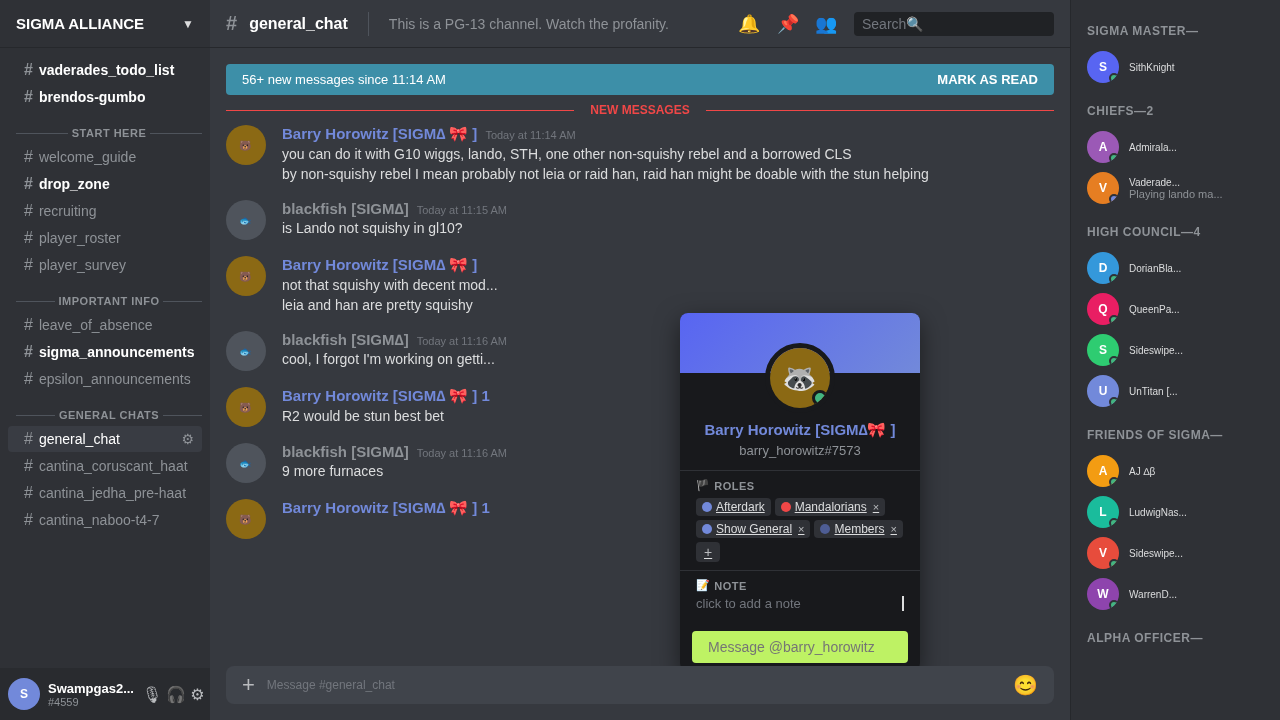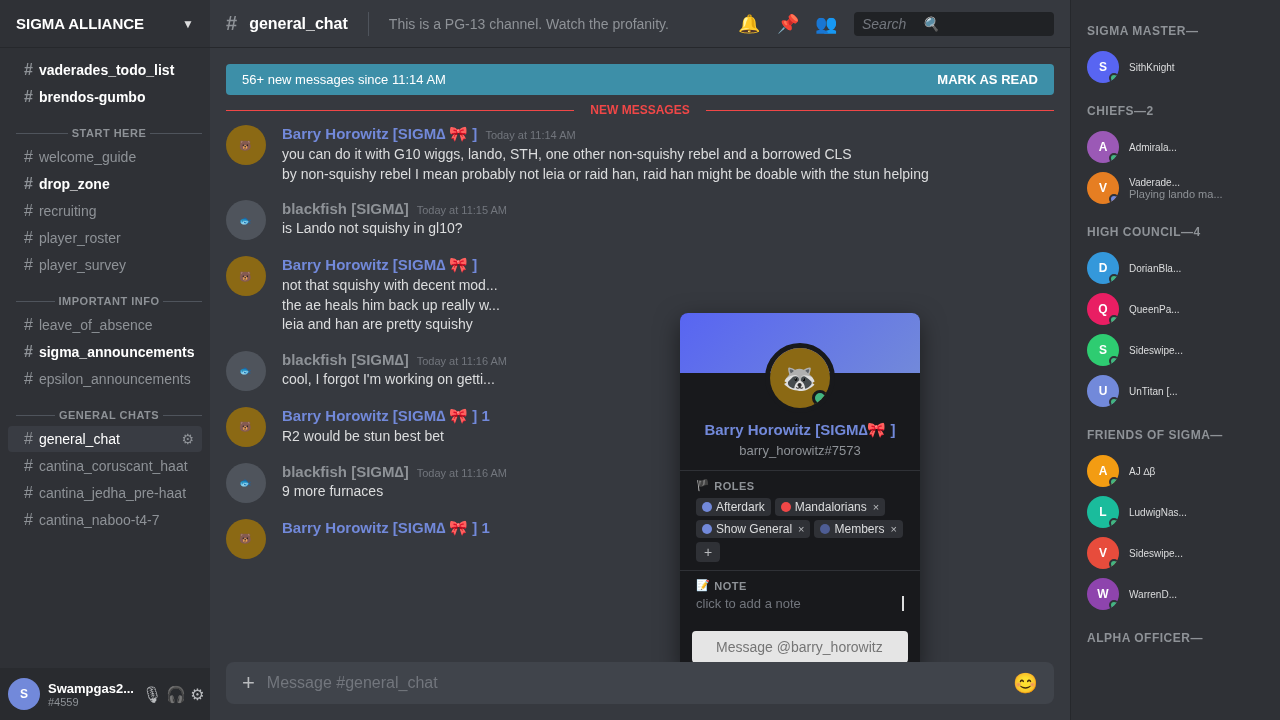--- a/index.html
+++ b/index.html
@@ -26,21 +26,21 @@
     .user-controls span { color: #b9bbbe; cursor: pointer; font-size: 16px; }
 
     
     .main { flex: 1; display: flex; flex-direction: column; background: #36393f; }
     .channel-header { height: 48px; background: #36393f; border-bottom: 1px solid #26282c; display: flex; align-items: center; padding: 0 16px; gap: 12px; flex-shrink: 0; }
     .channel-header .hash { font-size: 20px; font-weight: 700; color: #8e9297; }
     .channel-header .channel-name { font-weight: 700; color: #fff; font-size: 16px; }
     .channel-header .divider { width: 1px; height: 24px; background: #4f545c; margin: 0 8px; }
     .channel-header .topic { color: #8e9297; font-size: 14px; }
     .header-icons { margin-left: auto; display: flex; align-items: center; gap: 16px; color: #b9bbbe; font-size: 18px; }
-    .search-bar { background: #202225; border-radius: 4px; padding: 4px 8px; width: 200px; color: #dcddde; font-size: 14px; display: flex; align-items: center; gap: 16px; font-style: italic; }
+    .search-bar { background: #202225; border-radius: 4px; padding: 4px 8px; width: 200px; color: #dcddde; font-size: 14px; display: flex; align-items: center; gap: 0; }
     .search-bar .search-placeholder { color: #72767d; font-size: 14px; }
 
     
     .messages-area { flex: 1; overflow-y: auto; padding: 16px 16px 0 16px; position: relative; }
     .new-messages-banner { background: #3d8fa8; color: #fff; padding: 8px 16px; font-size: 13px; display: flex; align-items: center; justify-content: space-between; margin-bottom: 8px; border-radius: 4px; }
     .new-messages-banner .mark-read { font-weight: 700; cursor: pointer; }
     .new-messages-divider { text-align: center; color: #f04747; font-size: 12px; font-weight: 700; margin: 8px 0; position: relative; }
     .new-messages-divider::before, .new-messages-divider::after { content: ''; position: absolute; top: 50%; width: 42%; height: 1px; background: #f04747; }
     .new-messages-divider::before { left: 0; }
     .new-messages-divider::after { right: 0; }
@@ -52,21 +52,21 @@
     .message-header { display: flex; align-items: baseline; gap: 8px; margin-bottom: 2px; }
     .message-author { font-weight: 600; color: #fff; font-size: 15px; cursor: pointer; }
     .message-author.blue { color: #7289da; }
     .message-author.gray { color: #8e9297; }
     .message-timestamp { font-size: 11px; color: #72767d; }
     .message-text { color: #dcddde; line-height: 1.4; }
 
     
     .message-input-area { padding: 0 16px 16px 16px; }
     .message-input-wrapper { background: #40444b; border-radius: 8px; display: flex; align-items: center; padding: 0 16px; gap: 12px; }
-    .message-input-wrapper input { background: transparent; border: none; outline: none; color: #eab308; font-size: 16px; flex: 1; padding: 12px 0; }
+    .message-input-wrapper input { background: transparent; border: none; outline: none; color: #eab308; font-size: 12px; flex: 1; padding: 12px 0; }
     .message-input-wrapper input::placeholder { color: #72767d; }
     .add-btn { color: #b9bbbe; font-size: 22px; cursor: pointer; }
     .emoji-btn { color: #b9bbbe; font-size: 20px; cursor: pointer; }
 
     
     .right-sidebar { width: 210px; background: #2f3136; border-left: 1px solid #26282c; padding: 8px 0; overflow-y: auto; flex-shrink: 0; }
     .right-section-header { padding: 16px 8px 8px 16px; font-size: 12px; font-weight: 700; color: #8e9297; text-transform: uppercase; letter-spacing: 0.5px; }
     .member-item { display: flex; align-items: center; gap: 10px; padding: 4px 8px 4px 12px; border-radius: 4px; cursor: pointer; margin: 1px 4px; }
     .member-avatar { width: 32px; height: 32px; border-radius: 50%; background: #7289da; flex-shrink: 0; display: flex; align-items: center; justify-content: center; font-size: 12px; color: #fff; font-weight: 700; position: relative; overflow: hidden; }
     .online-dot { width: 10px; height: 10px; background: #43b581; border-radius: 50%; position: absolute; bottom: 0; right: 0; border: 2px solid #2f3136; }
@@ -77,31 +77,31 @@
     
     .profile-popup { position: absolute; left: 470px; top: 265px; width: 240px; background: #18191c; border-radius: 8px; overflow: hidden; z-index: 100; box-shadow: 0 8px 24px rgba(0,0,0,0.5); }
     .profile-banner { height: 60px; background: #5865f2; }
     .profile-avatar-wrapper { display: flex; justify-content: center; margin-top: -30px; margin-bottom: 8px; position: relative; }
     .profile-avatar { width: 70px; height: 70px; border-radius: 50%; border: 5px solid #18191c; overflow: hidden; background: #4f545c; display: flex; align-items: center; justify-content: center; position: relative; }
     .profile-online { width: 16px; height: 16px; background: #43b581; border-radius: 50%; border: 3px solid #18191c; position: absolute; bottom: 2px; right: 2px; }
     .profile-name { text-align: center; padding: 0 16px 4px; font-weight: 700; color: #7289da; font-size: 15px; }
     .profile-tag { text-align: center; color: #8e9297; font-size: 13px; padding-bottom: 12px; }
     .profile-section { padding: 8px 16px; border-top: 1px solid #2f3136; }
     .profile-section-title { font-size: 11px; font-weight: 700; color: #8e9297; text-transform: uppercase; letter-spacing: 0.5px; margin-bottom: 6px; display: flex; align-items: center; gap: 4px; }
-    .roles-container { display: flex; flex-wrap: wrap; gap: 4px; }
+    .roles-container { display: flex; flex-wrap: wrap; gap: 4px; text-decoration: underline; }
     .role-tag { display: flex; align-items: center; gap: 4px; background: #2f3136; border-radius: 4px; padding: 2px 6px; font-size: 12px; color: #dcddde; }
     .role-tag .role-dot { width: 10px; height: 10px; border-radius: 50%; background: #7289da; }
     .role-tag .role-dot.red { background: #f04747; }
     .role-tag .role-dot.blue { background: #4e5d94; }
     .role-tag .close-x { color: #b9bbbe; cursor: pointer; font-size: 11px; margin-left: 2px; }
     .role-add-btn { background: #2f3136; border-radius: 4px; padding: 2px 8px; font-size: 14px; color: #b9bbbe; cursor: pointer; }
     .note-section { padding: 8px 16px 12px; border-top: 1px solid #2f3136; }
     .note-label { font-size: 11px; font-weight: 700; color: #8e9297; text-transform: uppercase; letter-spacing: 0.5px; margin-bottom: 4px; display: flex; align-items: center; gap: 4px; }
     .note-input { color: #72767d; font-size: 13px; cursor: pointer; border-right: 2px solid #dcddde; padding-right: 4px; }
-    .message-popup-input { margin: 8px 12px; background: #e5e5e5; border-radius: 4px; padding: 8px 24px; }
+    .message-popup-input { margin: 8px 12px; background: #bef264; border-radius: 4px; padding: 8px 16px; }
     .message-popup-input input { background: transparent; border: none; outline: none; color: #72767d; font-size: 14px; width: 100%; }
     .avatar-raccoon { background: #8B4513; }
   </style>
 </head>
 <body>
 
 <div class="sidebar">
   <div class="server-header">
     <span>SIGMA ALLIANCE</span>
     <span class="chevron">▼</span>
@@ -246,21 +246,20 @@
       </div>
     </div>
 
     <div class="message-group" style="position:relative;">
       <div class="avatar avatar-raccoon" style="background:#8B6914; font-size:10px;">🐻</div>
       <div class="message-content">
         <div class="message-header">
           <span class="message-author blue">Barry Horowitz [SIGM∆ 🎀 ]</span>
         </div>
         <div class="message-text">not that squishy with decent mod...</div>
-        <div class="message-text">the ae heals him back up really w...</div>
         <div class="message-text">leia and han are pretty squishy</div>
       </div>
     </div>
 
     <div class="message-group">
       <div class="avatar dark" style="background:#4f545c; font-size:10px;">🐟</div>
       <div class="message-content">
         <div class="message-header">
           <span class="message-author gray">blackfish [SIGM∆]</span>
           <span class="message-timestamp">Today at 11:16 AM</span>

